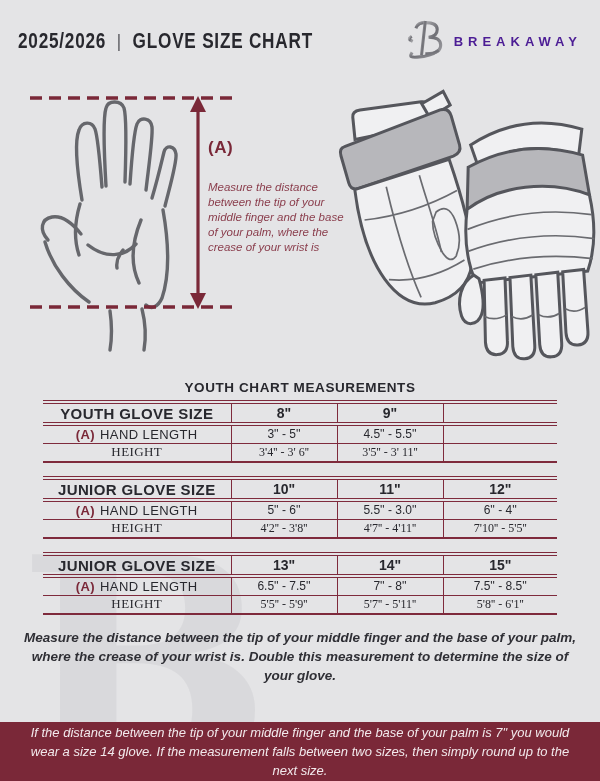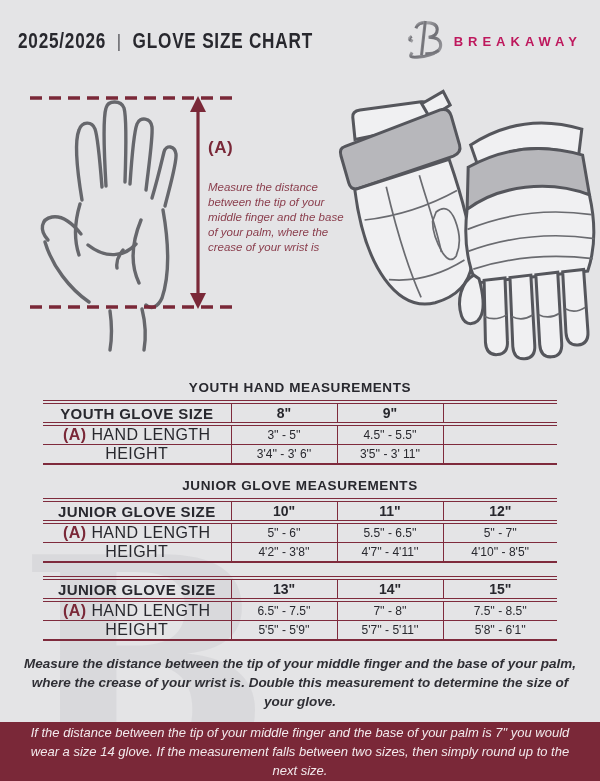--- a/index.html
+++ b/index.html
@@ -32,21 +32,21 @@
     justify-content:space-between;padding:20px 18px 0 18px;height:62px;
   }
   .hdr-left{
     display:flex;align-items:center;gap:12px;color:var(--ink);
     font-weight:700;font-size:22px;letter-spacing:1px;
     transform:scaleX(0.78);transform-origin:left center;white-space:nowrap;
   }
   .hdr-sep{font-weight:400;font-size:19px;color:#45454c;padding:0 2px;}
   .brand{display:flex;align-items:center;gap:9px;}
   .brand-name{
-    color:#be185d;font-weight:700;font-size:13px;letter-spacing:5px;white-space:nowrap;
+    color:#4c1d95;font-weight:700;font-size:13px;letter-spacing:5px;white-space:nowrap;
   }
   
   .figure{position:relative;z-index:1;height:314px;}
   .diagram-svg{position:absolute;left:22px;top:30px;}
   .gloves-svg{position:absolute;left:333px;top:18px;}
   .annot{position:absolute;left:208px;top:76px;width:142px;color:var(--maroon);}
   .annot-a{font-size:17px;font-weight:700;letter-spacing:0.5px;}
   .annot-text{
     margin-top:22px;font-size:11.5px;font-style:italic;font-weight:500;
     line-height:15px;color:var(--annot);
@@ -62,22 +62,22 @@
   col.c1{width:188px;} col.c2{width:106px;} col.c3{width:106px;} col.c4{width:114px;}
   table.meas td{text-align:center;color:var(--ink);vertical-align:middle;}
   tr.r-size td{
     border-top:4px double var(--maroon-line);
     border-bottom:4px double var(--maroon-line);
     height:22px;
   }
   tr.r-size td.lab{font-size:15px;letter-spacing:0.4px;font-weight:700;}
   tr.r-size td.val{font-size:14px;font-weight:700;}
   tr.r-hand td{border-bottom:1.4px solid var(--maroon-line);height:19px;}
-  tr.r-height td{border-bottom:2.5px solid var(--maroon-line);height:19px;}
-  tr.r-hand td.lab, tr.r-height td.lab{font-size:16px;letter-spacing:0.4px;}
+  tr.r-height td{border-bottom:2.5px solid var(--maroon-line);height:19px;font-family:Liberation Serif, serif;}
+  tr.r-hand td.lab, tr.r-height td.lab{font-size:13px;letter-spacing:0.4px;}
   tr.r-hand td.val, tr.r-height td.val{font-size:12px;}
   table.meas td.val{border-left:1.4px solid var(--maroon-line);}
   .a-prefix{color:var(--maroon);font-weight:700;margin-right:5px;}
   
   .note{
     position:relative;z-index:1;margin:9px auto 0 auto;width:566px;
     text-align:center;font-size:13.5px;font-weight:700;font-style:italic;
     color:#2f2f35;line-height:19px;
   }
   .footer{
@@ -201,21 +201,21 @@
           <path d="M70,198 Q80,204 91,198"></path>
           <path d="M97,194 Q106,200 117,194"></path>
         </g>
       </g>
     </svg>
   </div>
 
   <div class="tables">
 
     <div class="tbl-block">
-      <div class="tbl-title">YOUTH HAND MEASUREMENTS</div>
+      <div class="tbl-title">YOUTH CHART MEASUREMENTS</div>
       <table class="meas">
         <colgroup>
             <col class="c1">
             <col class="c2">
             <col class="c3">
             <col class="c4">
           </colgroup>
         <tbody>
             <tr class="r-size">
           <td class="lab">YOUTH GLOVE SIZE</td>
@@ -233,46 +233,45 @@
           <td class="lab">HEIGHT</td>
           <td class="val">3'4'' - 3' 6''</td>
           <td class="val">3'5'' - 3' 11''</td>
           <td class="val"></td>
         </tr>
       </tbody>
         </table>
     </div>
 
     <div class="tbl-block">
-      <div class="tbl-title">JUNIOR GLOVE MEASUREMENTS</div>
       <table class="meas">
         <colgroup>
             <col class="c1">
             <col class="c2">
             <col class="c3">
             <col class="c4">
           </colgroup>
         <tbody>
             <tr class="r-size">
           <td class="lab">JUNIOR GLOVE SIZE</td>
           <td class="val">10"</td>
           <td class="val">11"</td>
           <td class="val">12"</td>
         </tr>
         <tr class="r-hand">
           <td class="lab"><span class="a-prefix">(A)</span><span>HAND LENGTH</span></td>
           <td class="val">5'' - 6''</td>
-          <td class="val">5.5'' - 6.5''</td>
-          <td class="val">5'' - 7''</td>
+          <td class="val">5.5'' - 3.0''</td>
+          <td class="val">6'' - 4''</td>
         </tr>
         <tr class="r-height">
           <td class="lab">HEIGHT</td>
           <td class="val">4'2'' - 3'8''</td>
           <td class="val">4'7'' - 4'11''</td>
-          <td class="val">4'10'' - 8'5''</td>
+          <td class="val">7'10'' - 5'5''</td>
         </tr>
       </tbody>
         </table>
     </div>
 
     <div class="tbl-block">
       <table class="meas">
         <colgroup>
             <col class="c1">
             <col class="c2">

